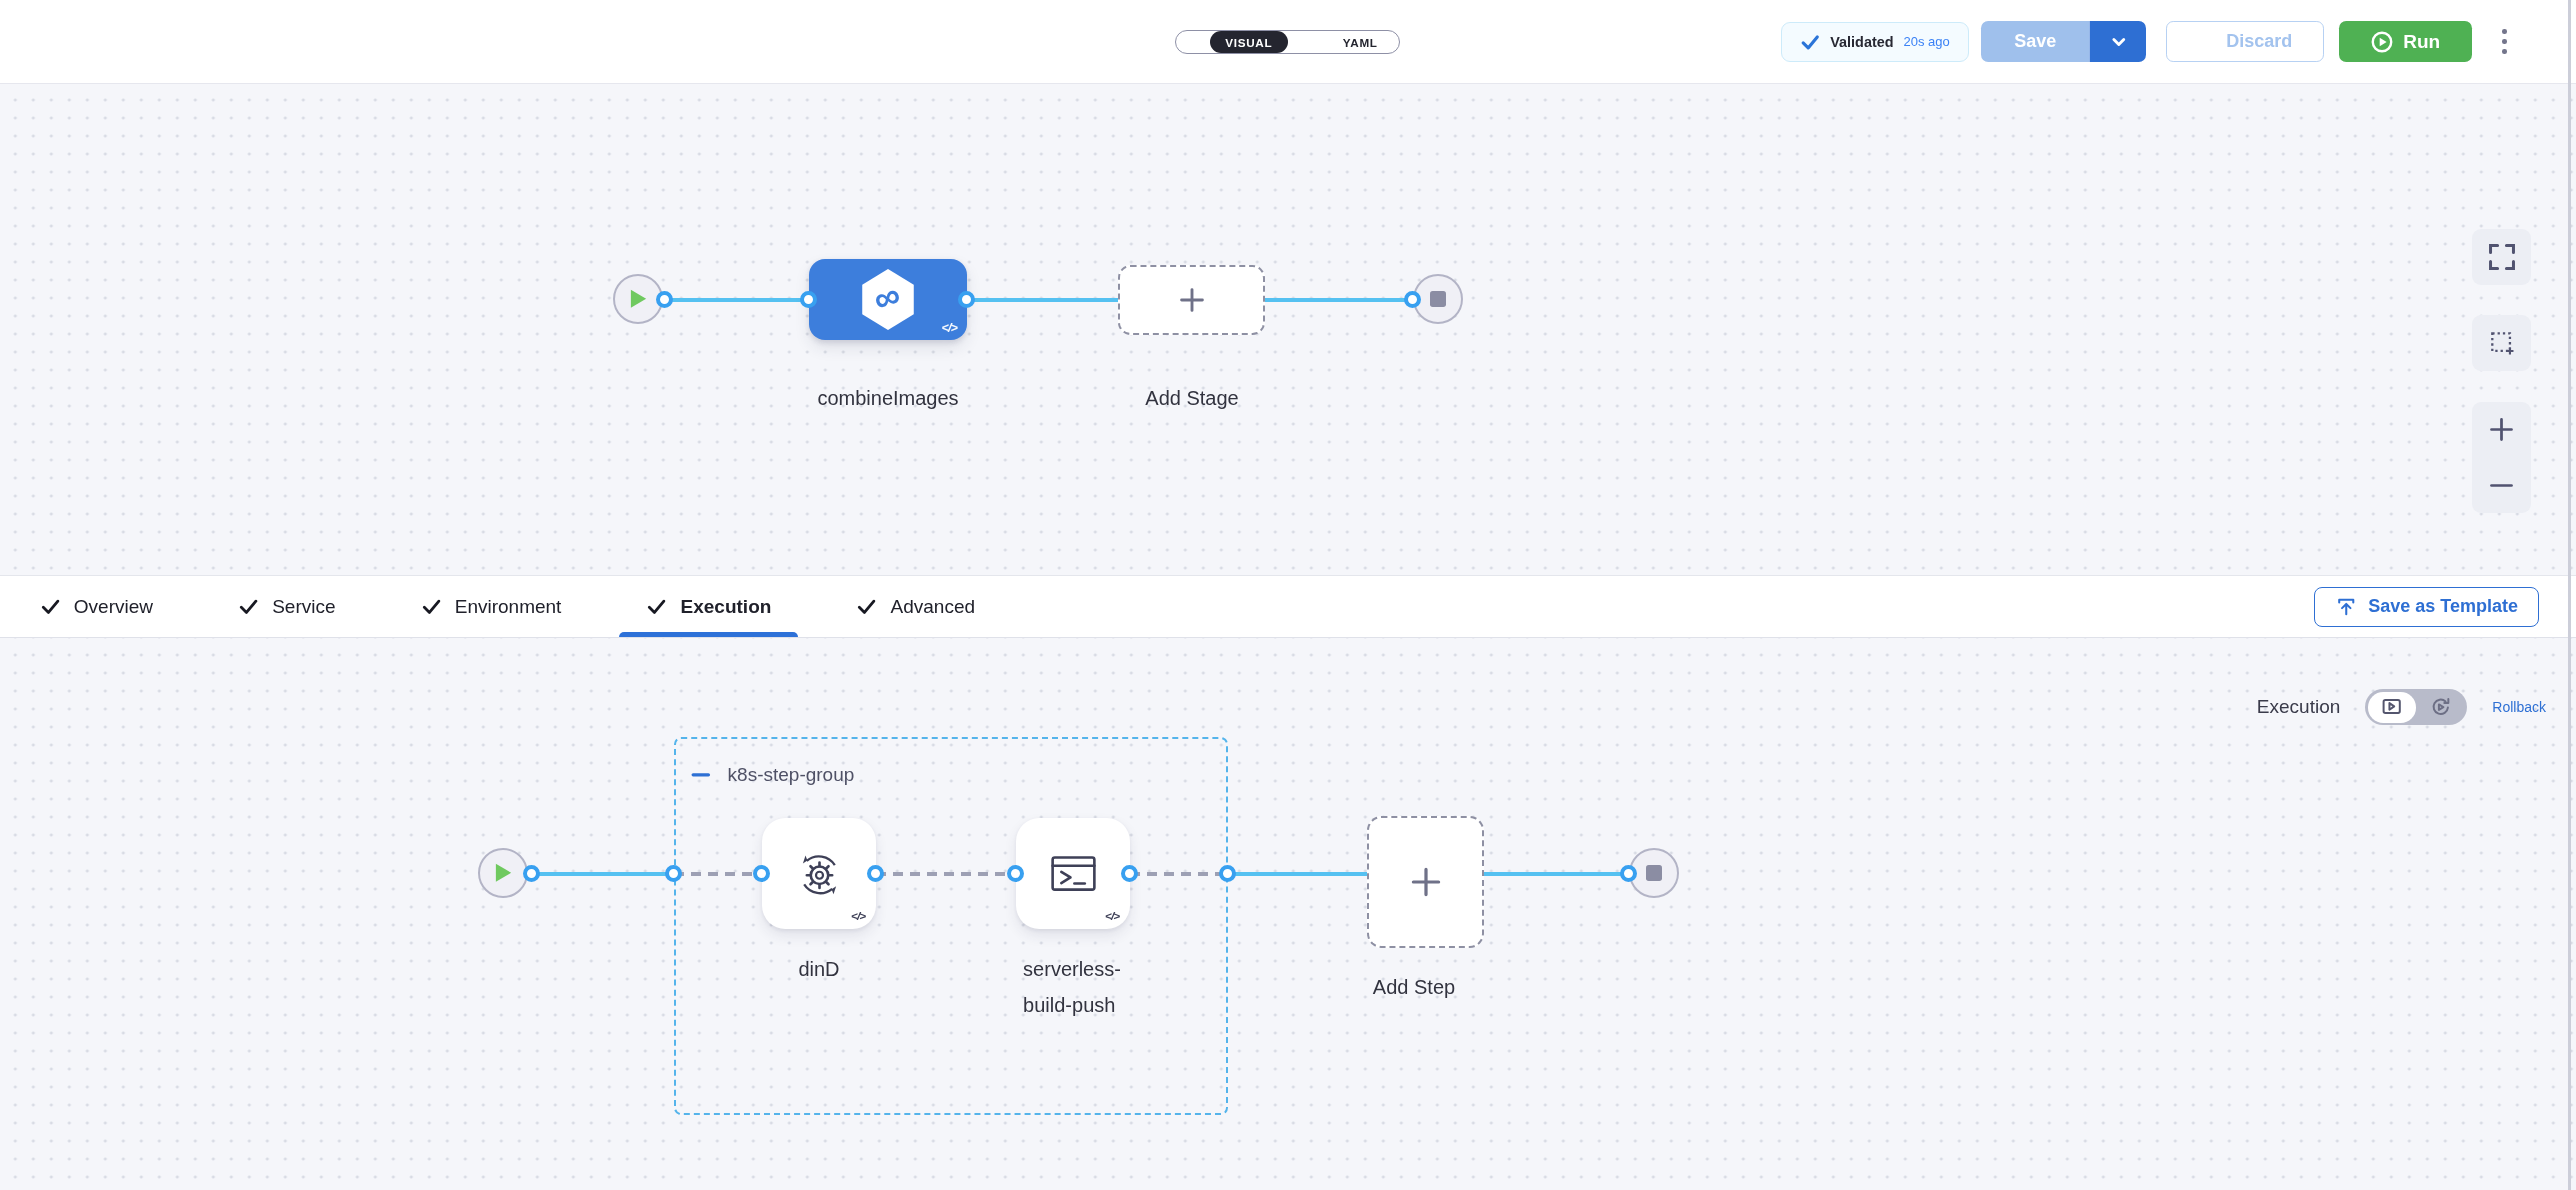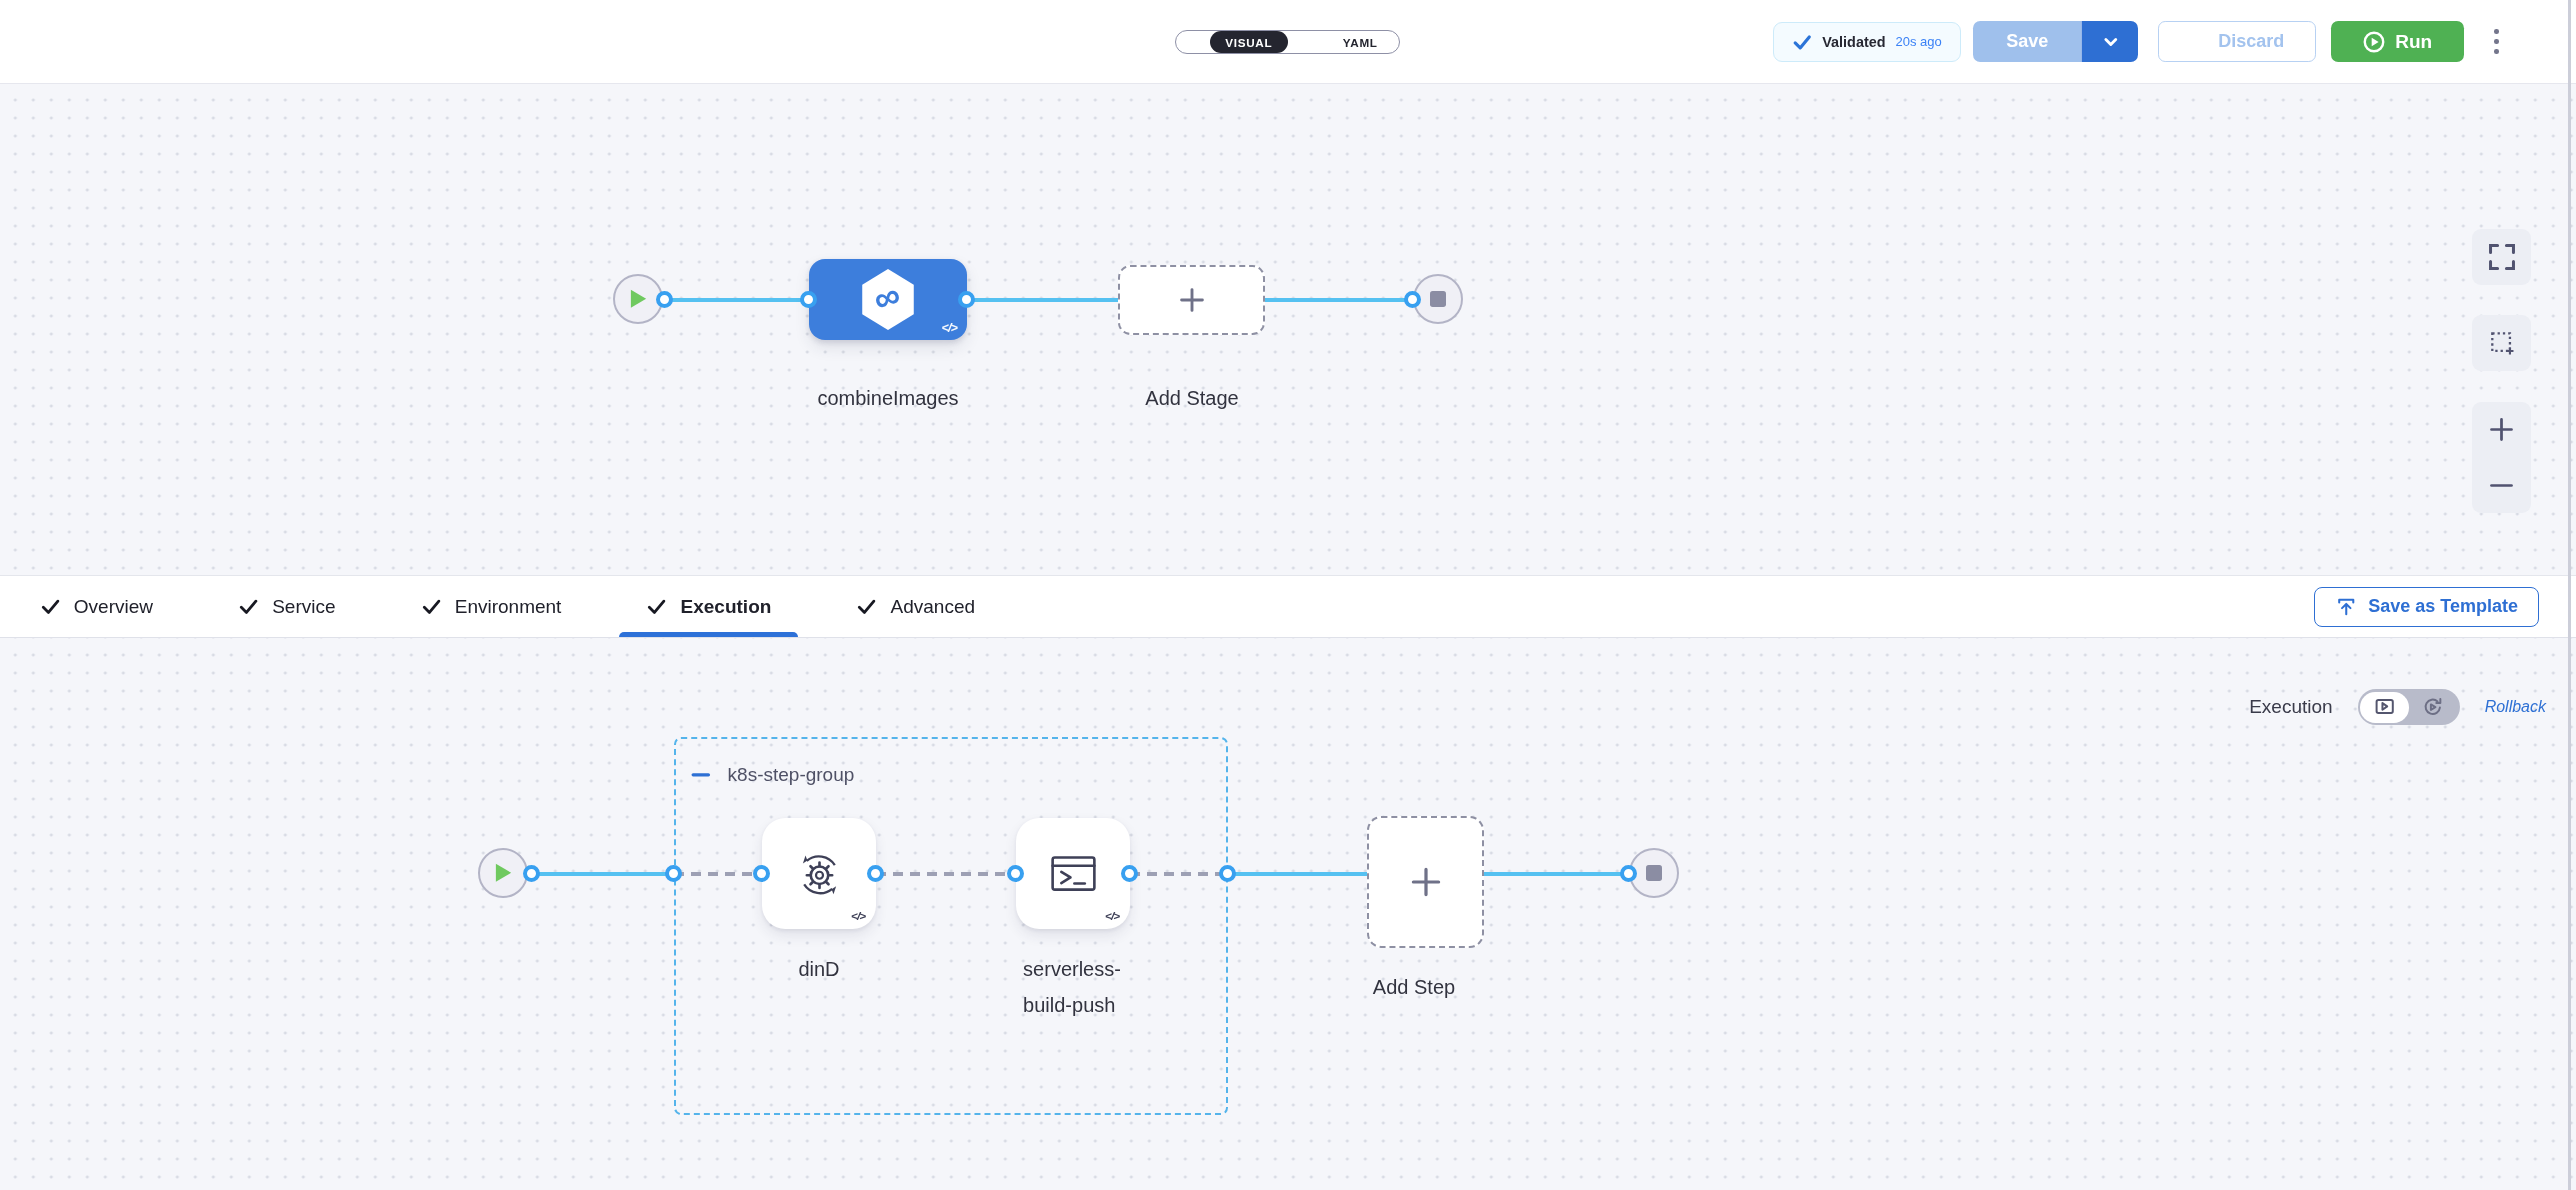--- a/index.html
+++ b/index.html
@@ -9,21 +9,21 @@
   
   .hdr{position:absolute;left:0;top:0;width:100%;height:83px;background:#fff;
        border-bottom:0.9px solid #e6e7ee;z-index:20;}
   .hdr-left{position:absolute;left:32px;top:0;height:83px;display:flex;align-items:center;gap:21.6px;}
   .ttl{font-size:27px;font-weight:bold;color:#3f4052;letter-spacing:-0.3px;}
   .seg-toggle{position:absolute;left:1175px;top:30px;width:225px;height:24px;box-sizing:border-box;
       border:1.3px solid #8e90a6;border-radius:12.6px;display:flex;background:#fff;overflow:hidden;}
   .seg{flex:1;display:flex;align-items:center;justify-content:center;font-size:11.7px;font-weight:bold;
       letter-spacing:0.7px;color:#24252f;margin-left:34px;}
   .seg.on{background:#24252f;color:#fff;border-radius:11.7px;}
-  .hdr-right{position:absolute;right:72px;top:0;height:83px;display:flex;align-items:center;}
+  .hdr-right{position:absolute;right:64px;top:0;height:83px;display:flex;align-items:center;}
   .chip{height:40px;box-sizing:border-box;display:flex;align-items:center;gap:10px;padding:0 18px;
       background:#f4fbff;border:1.3px solid #cdebfa;border-radius:9px;}
   .chip .t1{font-size:14.4px;font-weight:bold;color:#272833;}
   .chip .t2{font-size:13px;color:#3b82f6;}
   .save-split{display:flex;height:41px;margin-left:12.6px;}
   .save-main{width:108px;background:#9fc0ec;border-radius:7.2px 0 0 7.2px;display:flex;align-items:center;
       justify-content:center;color:#fff;font-size:18px;font-weight:bold;}
   .save-caret{width:56px;background:#2e6fd3;border-radius:0 7.2px 7.2px 0;display:flex;align-items:center;
       justify-content:center;border-left:1.8px solid rgba(255,255,255,.5);}
   .btn-discard{width:158px;height:41px;box-sizing:border-box;margin-left:20px;background:#fff;
@@ -81,21 +81,21 @@
   .tab.active{font-weight:bold;}
   .tab.active::after{content:'';position:absolute;left:0;right:0;bottom:0;height:5.4px;background:#2d71d8;
       border-radius:5.4px 5.4px 0 0;}
   .tmpl-btn{position:absolute;right:37px;top:50%;transform:translateY(-50%);height:40px;box-sizing:border-box;
       display:flex;align-items:center;gap:10.8px;padding:0 20px;border:1.8px solid #2e6fd3;border-radius:8px;
       color:#2e6fd3;font-size:18px;font-weight:bold;background:#fff;}
 
   
   .exec-row{position:absolute;right:30px;top:50px;height:38px;display:flex;align-items:center;gap:25px;z-index:5;}
   .exec-lbl{font-size:19px;color:#3a3b4a;}
-  .rb-lbl{font-size:16px;color:#2e70d4;font-style:italic;}
+  .rb-lbl{font-size:14px;color:#2e70d4;}
   .toggle-pill{width:102px;height:36px;box-sizing:border-box;background:#b8bbca;border-radius:18px;
       display:flex;align-items:center;padding:2.7px;}
   .tp-seg{flex:1;height:31px;display:flex;align-items:center;justify-content:center;border-radius:15.3px;}
   .tp-seg.on{background:#fff;}
   .group-box{position:absolute;left:674px;top:99px;width:554px;height:378px;box-sizing:border-box;
       border:2.2px dashed #54b4eb;border-radius:7.2px;z-index:2;}
   .group-head{position:absolute;left:690px;top:126px;display:flex;align-items:center;gap:16px;z-index:3;}
   .group-name{font-size:19px;color:#4f5166;}
 
   .rt-line{position:absolute;left:2568px;top:0;width:2.7px;height:1190px;background:#ccced9;z-index:30;}

